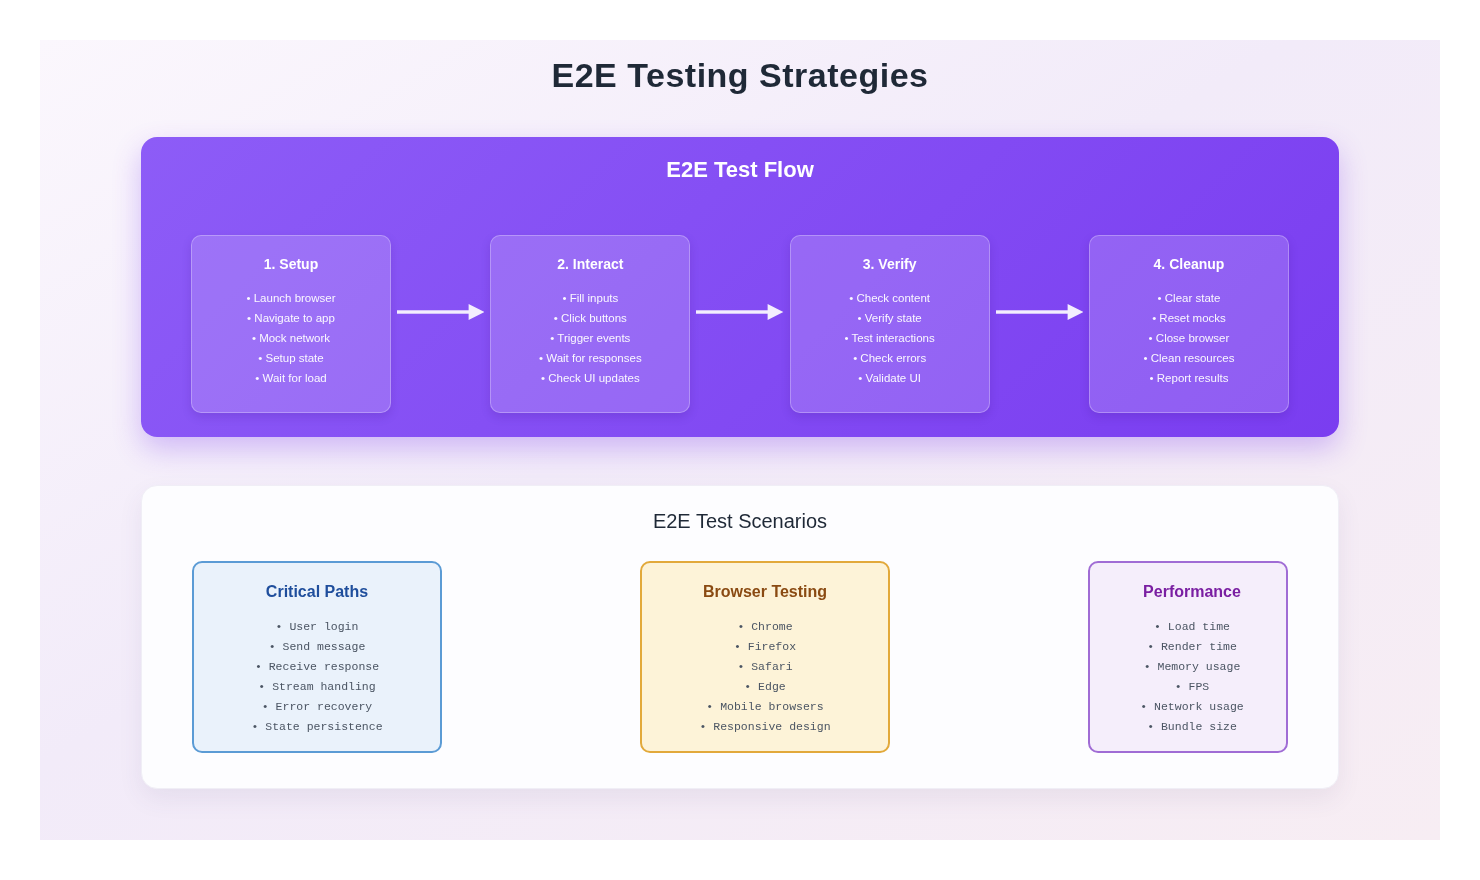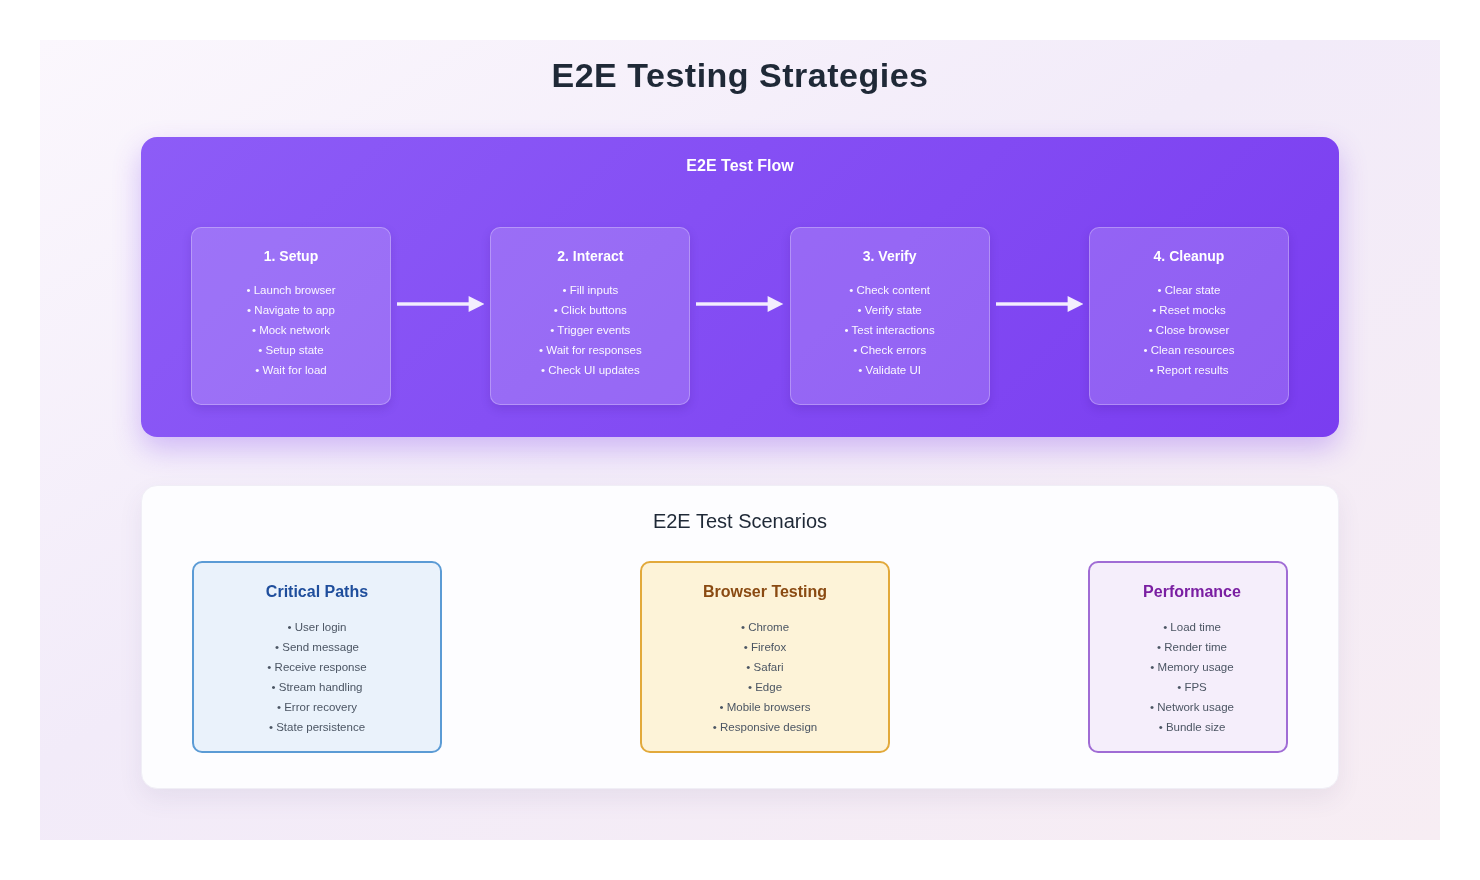--- a/index.html
+++ b/index.html
@@ -28,21 +28,21 @@
     width:1198px;
     height:300px;
     margin:42px auto 0;
     border-radius:16px;
     background:linear-gradient(135deg,#8d5cf7 0%, #7a3df0 100%);
     box-shadow:0 12px 28px rgba(122,61,240,0.30);
   }
   .flow-title {
     text-align:center;
     padding-top:20px;
-    font-size:16px;
+    font-size:22px;
     font-weight:bold;
     color:#ffffff;
   }
   .flow-row {
     display:flex;
     align-items:center;
     padding:0 50px;
     margin-top:28px;
   }
   .fcard {
@@ -106,20 +106,21 @@
     text-align:center;
     padding:20px 8px 14px;
     background:#fff;
   }
   .scard.narrow { width:200px; }
   .scard-title { font-size:16px; font-weight:bold; margin-bottom:16px; }
   .scard .item {
     font-size:11.5px;
     line-height:20px;
     color:#4b5563;
+    font-family:Liberation Mono, monospace;
   }
 </style>
 </head>
 <body>
 
 <div class="canvas">
 
   <div class="page-title">E2E Testing Strategies</div>
 
   <div class="flow-panel">

